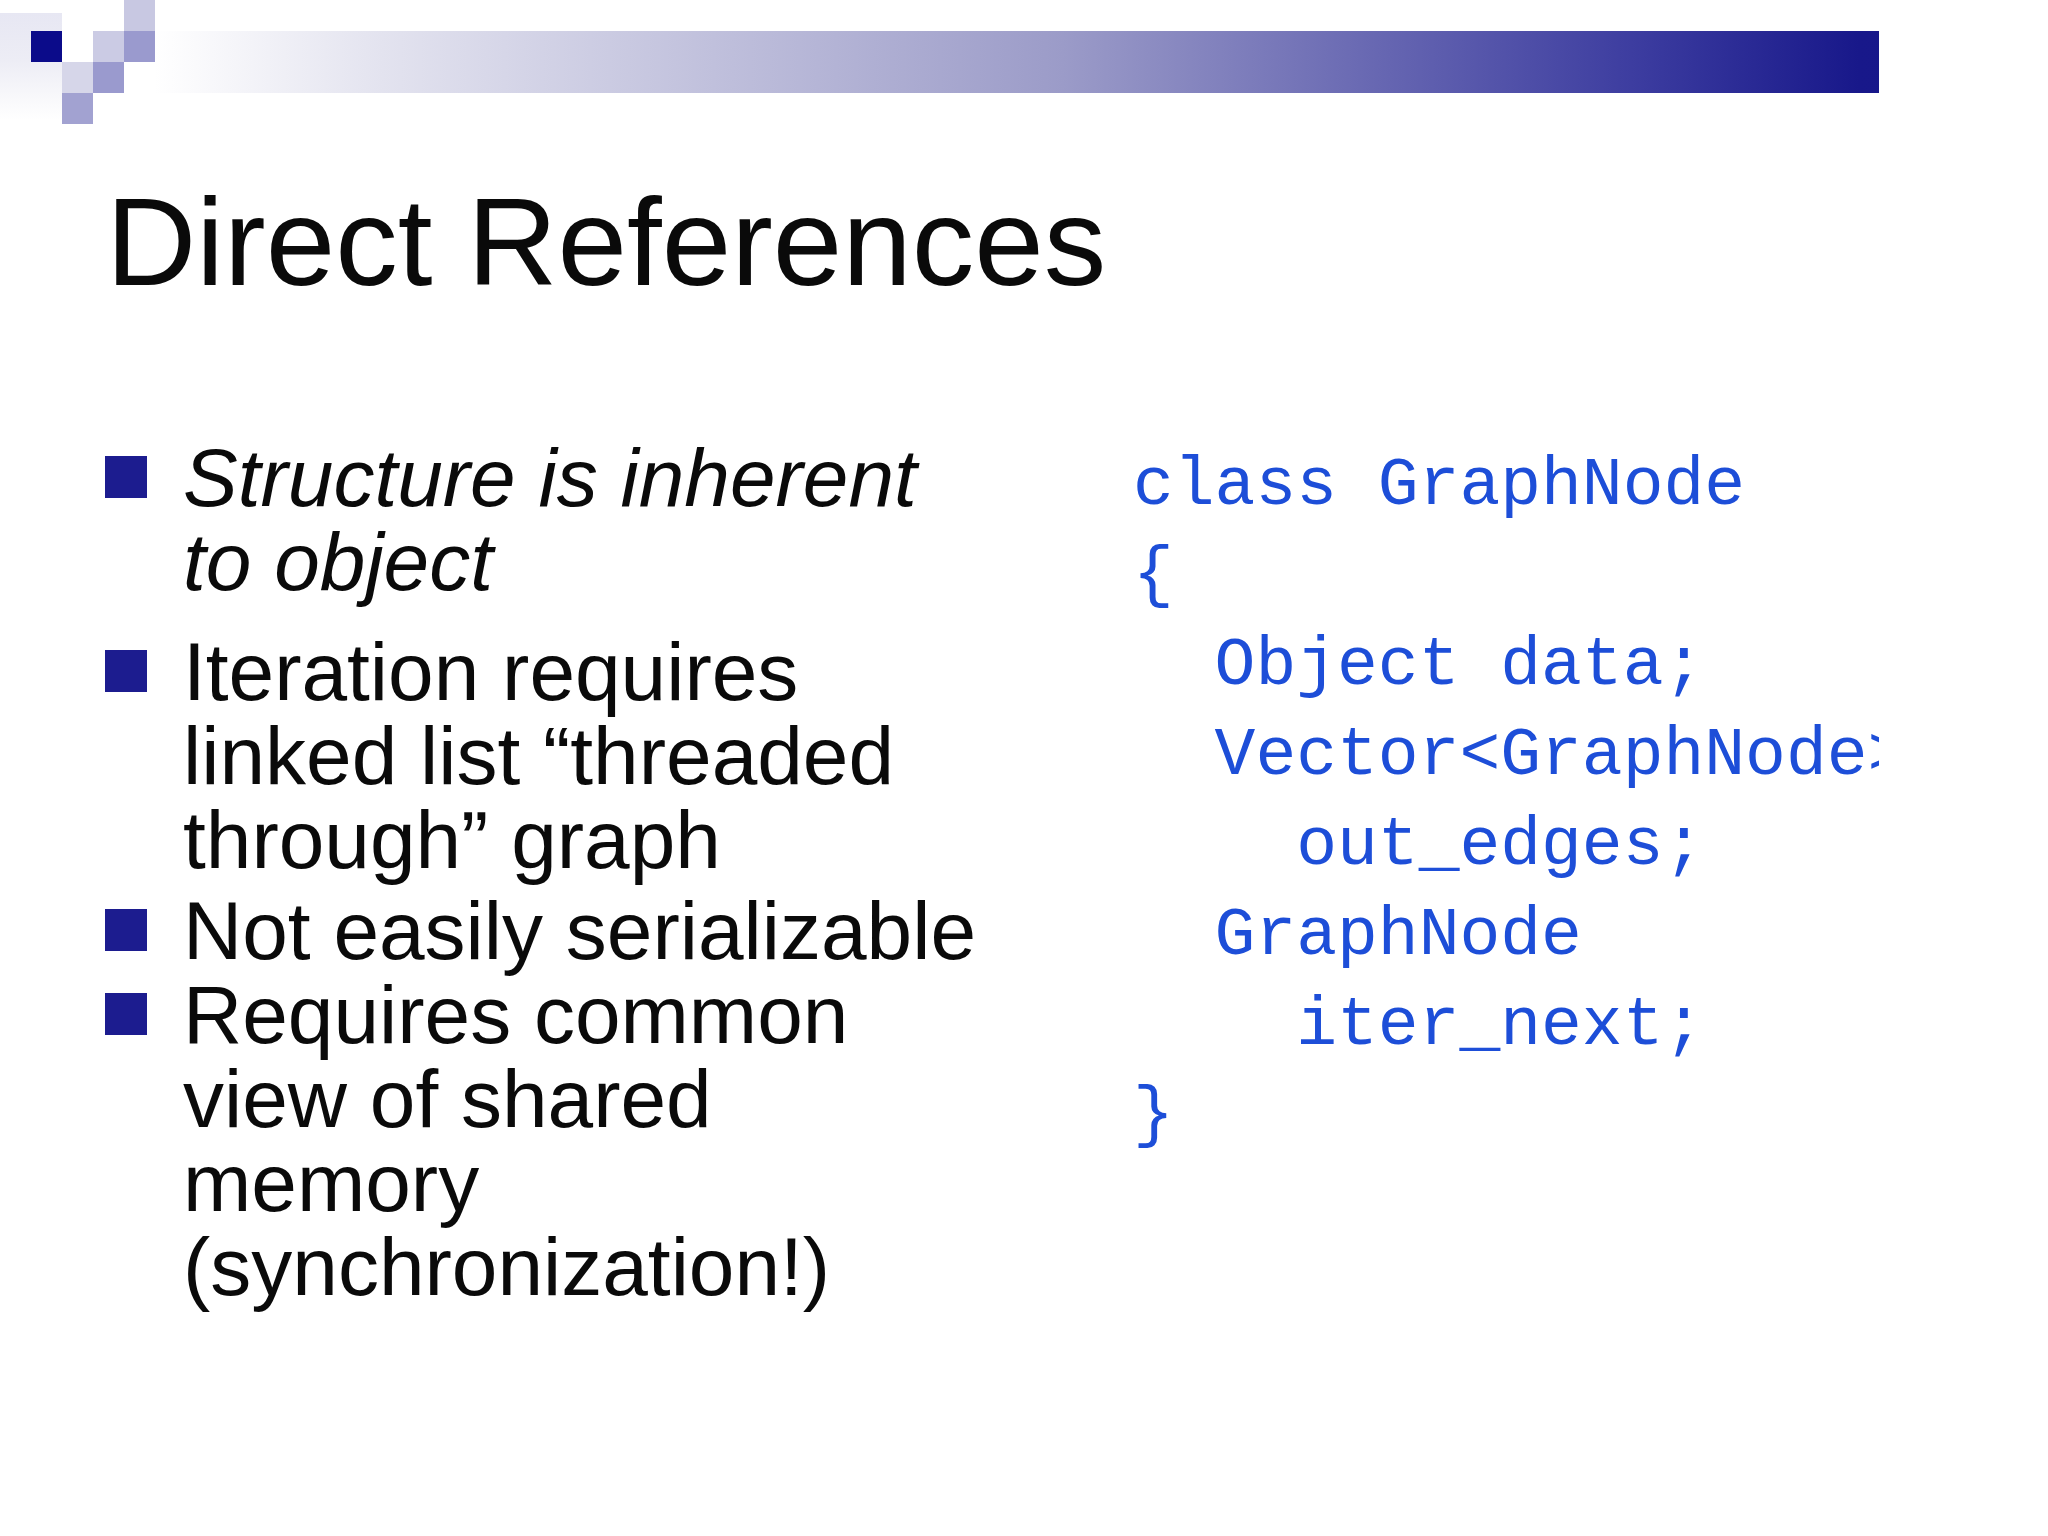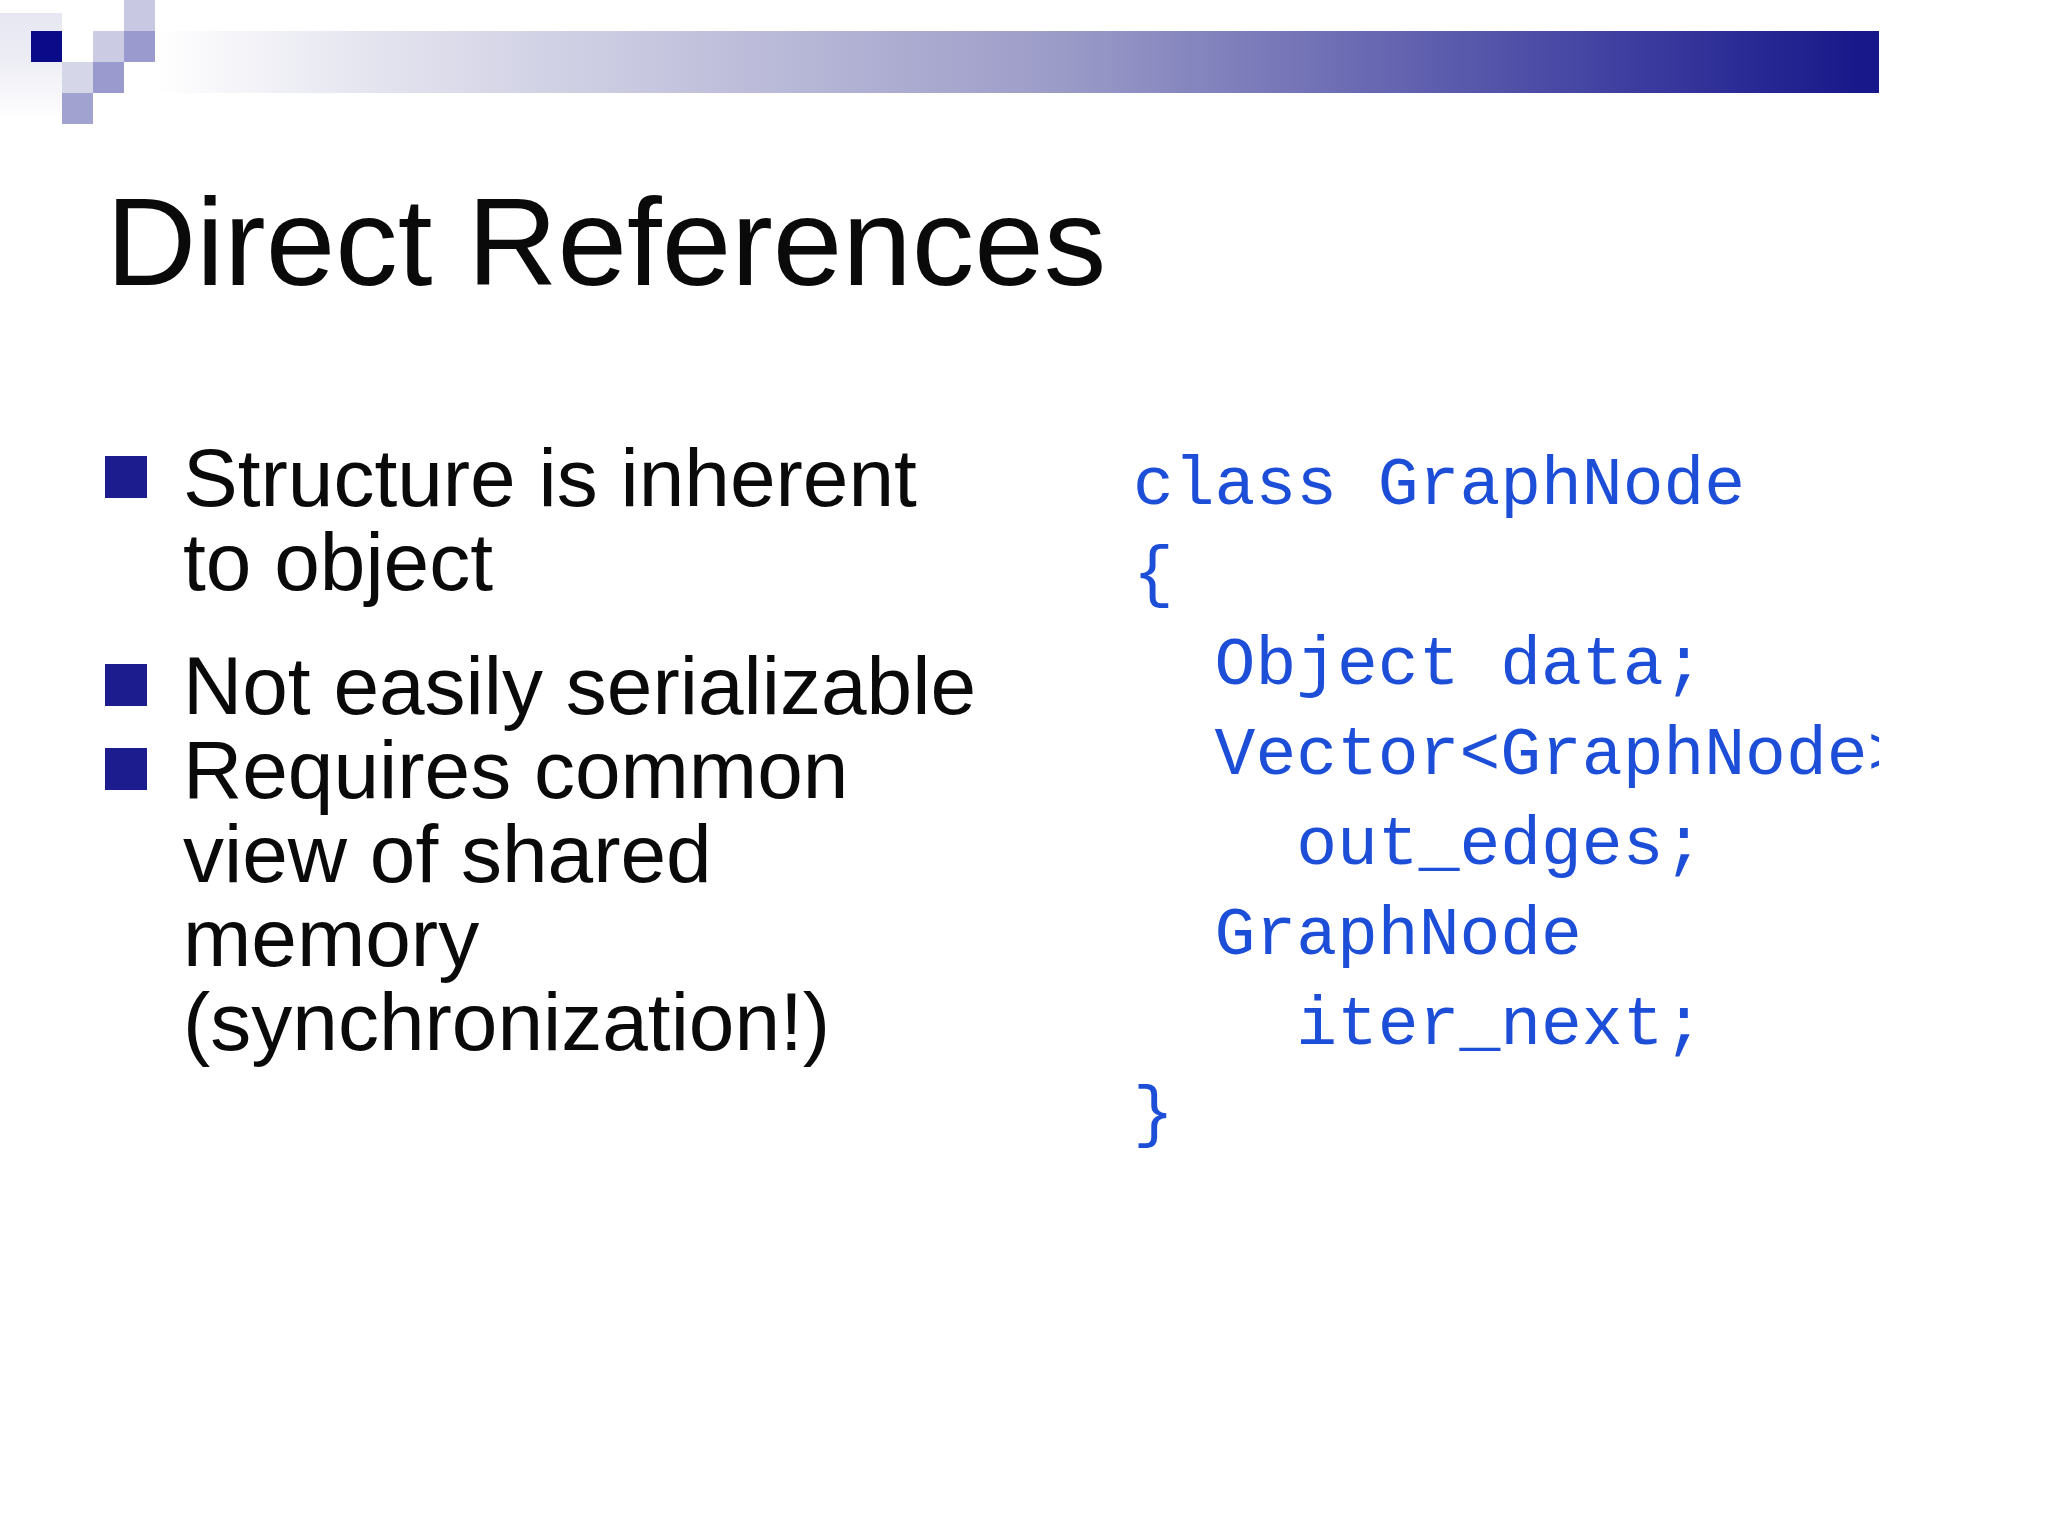--- a/index.html
+++ b/index.html
@@ -76,21 +76,21 @@
     margin: 0;
     padding: 0;
     list-style: none;
     font-size: 82px;
     line-height: 84px;
   }
   .bullets li {
     position: relative;
     padding-left: 78px;
   }
-  .bullets li.gap-lg { margin-bottom: 40px; }
+  .bullets li.gap-lg { margin-bottom: 26px; font-style: italic; }
   .bullets li.gap-sm { margin-bottom: 7px; }
   .bullet-marker {
     position: absolute;
     left: 0;
     top: 20px;
     width: 42px;
     height: 42px;
     background: #1c1c8f;
   }
   .bullet-text {
@@ -128,20 +128,23 @@
   <h1 class="title">Direct References</h1>
 
   <ul class="bullets">
     <li class="gap-lg">
       <span class="bullet-marker"></span>
       <span class="bullet-text">Structure is inherent
 to object</span>
     </li>
     <li class="gap-sm">
       <span class="bullet-marker"></span>
+      <span class="bullet-text">Iteration requires
+linked list “threaded
+through” graph</span>
     </li>
     <li>
       <span class="bullet-marker"></span>
       <span class="bullet-text">Not easily serializable</span>
     </li>
     <li>
       <span class="bullet-marker"></span>
       <span class="bullet-text">Requires common
 view of shared
 memory

